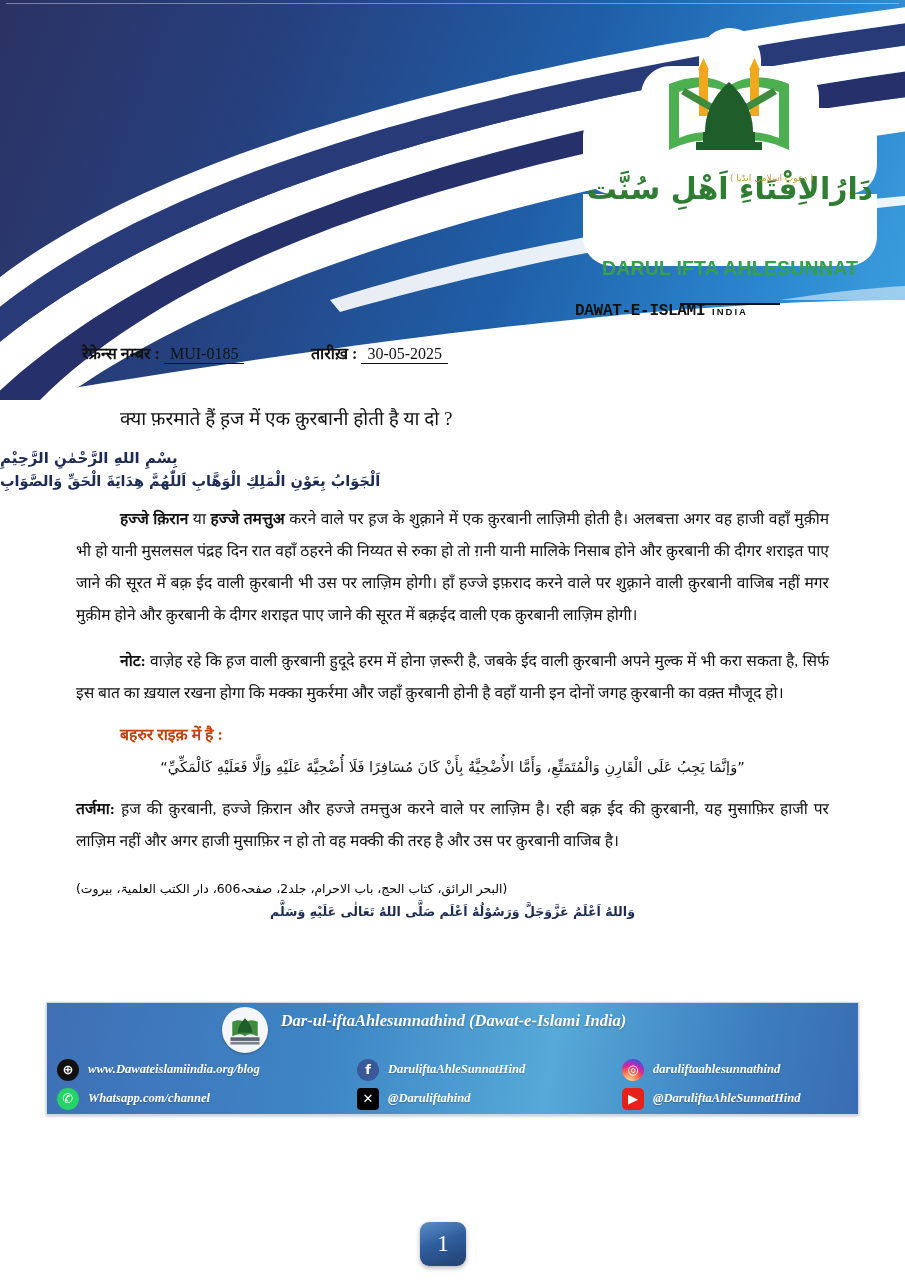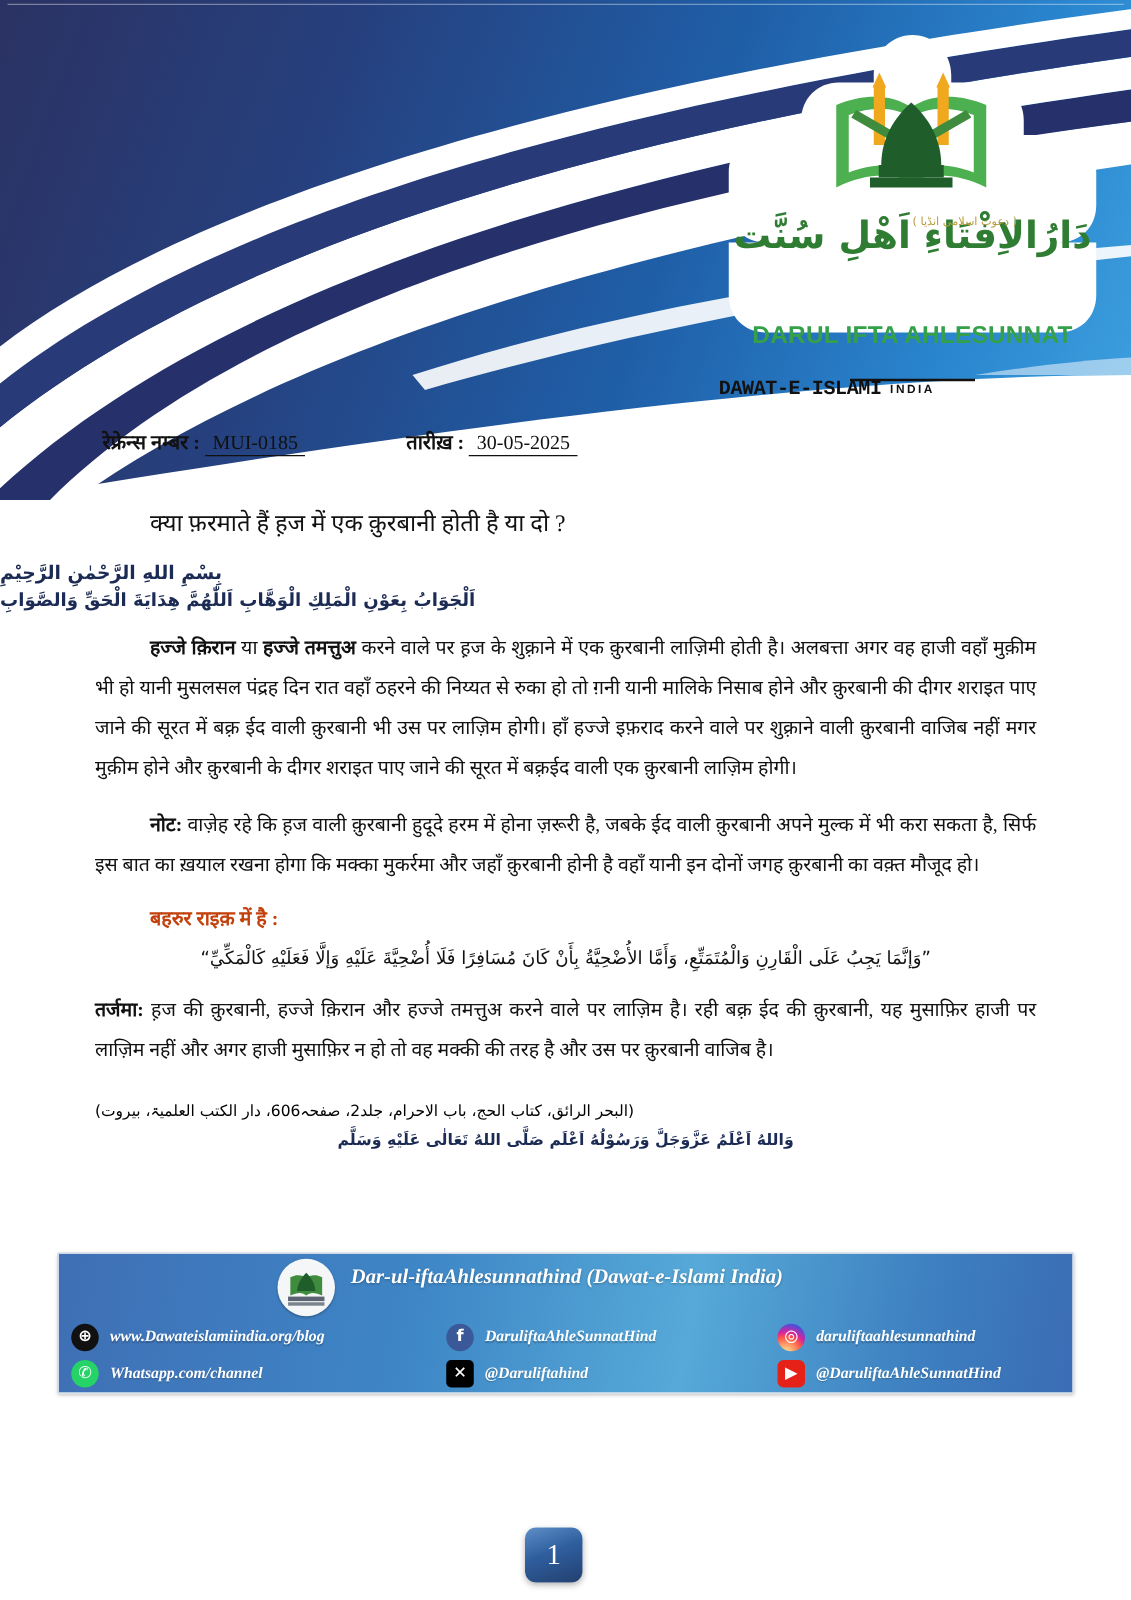--- a/index.html
+++ b/index.html
@@ -155,21 +155,21 @@
     font-family: "Liberation Serif", "DejaVu Serif", serif;
   }
   .meta-value {
     font-size: 16px;
     color: #111;
     border-bottom: 1.3px solid #111;
     padding: 0 6px 1px 6px;
     font-family: "Liberation Serif", "DejaVu Serif", serif;
   }
   .meta-ref { position: absolute; left: 82px; top: 2px; }
-  .meta-date { position: absolute; left: 325px; top: 2px; }
+  .meta-date { position: absolute; left: 311px; top: 2px; }
 
   
   .body {
     position: absolute;
     top: 405px;
     left: 0;
     width: 905px;
   }
   .q-line {
     margin: 0 16px 0 120px;

